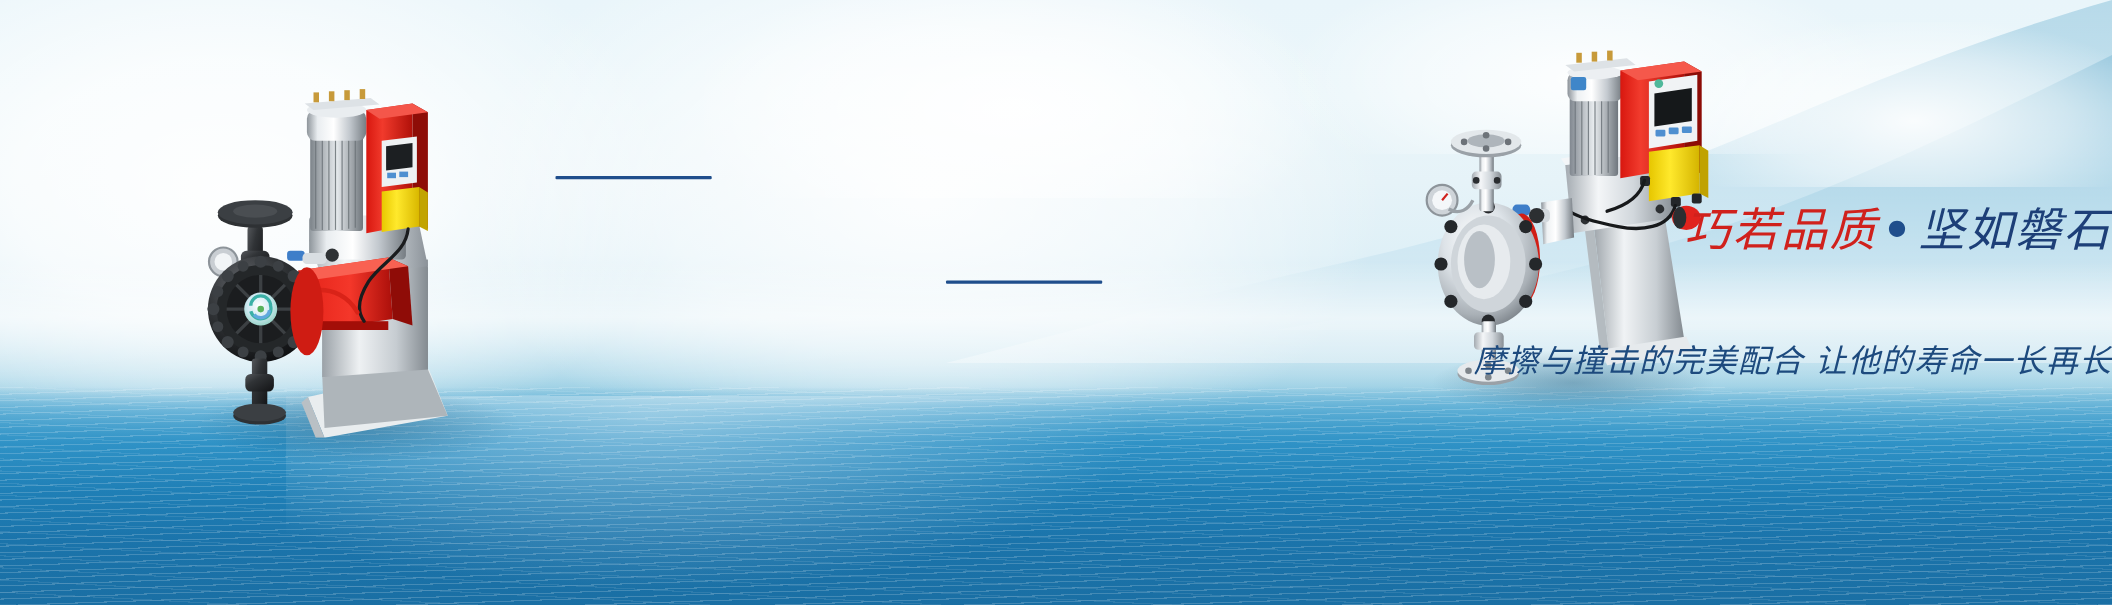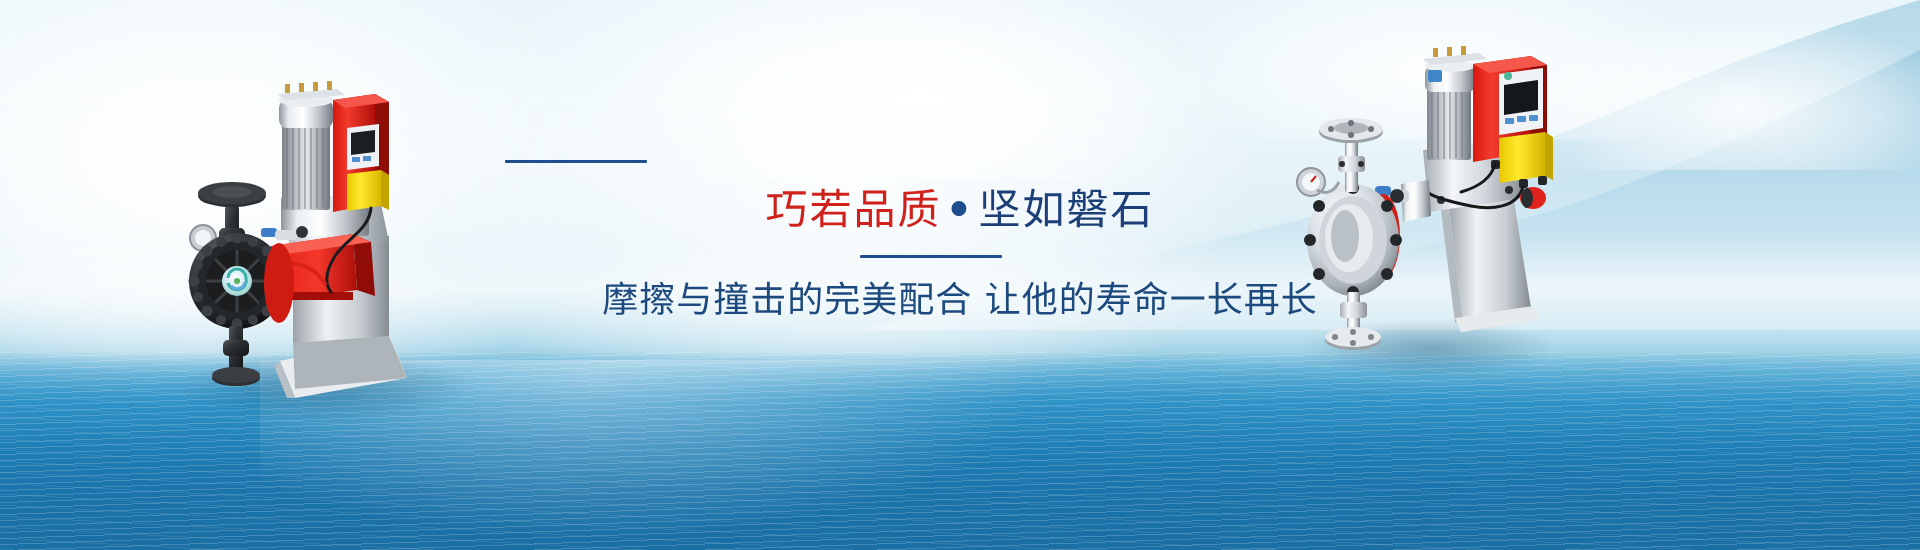--- a/index.html
+++ b/index.html
@@ -80,44 +80,45 @@
     background:radial-gradient(ellipse at 40% 10%, rgba(255,255,255,.38) 0%, rgba(255,255,255,0) 65%);
   }
   .bg-cloud{
     position:absolute;
     background:radial-gradient(ellipse at 50% 60%, rgba(255,255,255,.9) 0%, rgba(255,255,255,.45) 45%, rgba(255,255,255,0) 75%);
   }
 
   
   .copy{
     position:absolute;left:0;right:0;top:160px;
-    text-align:center;
+    text-align:right;
     z-index:30;
+    font-style:italic;
   }
   .rule{
     height:3px;background:#1f4e8c;margin:0 auto;border-radius:1px;
   }
   .rule-top{width:142px;margin-bottom:22px;margin-left:505px;}
   .rule-bot{width:142px;margin-top:20px;margin-left:860px;}
 
   .headline{
     font-size:42px;
     line-height:50px;
     letter-spacing:2px;
     font-weight:400;
     white-space:nowrap;
     font-family:"DejaVu Sans","Liberation Sans",sans-serif;
   }
   .hl-red{color:#d0211c;}
   .hl-dot{color:#1f4e8c;padding:0 4px;font-weight:700;}
   .hl-blue{color:#1d3f78;}
 
   .subline{
-    margin-top:24px;
-    font-size:36px;
+    margin-top:52px;
+    font-size:29px;
     line-height:36px;
     letter-spacing:1px;
     color:#1d4a7e;
     white-space:nowrap;
     font-family:"DejaVu Sans","Liberation Sans",sans-serif;
   }
 
   
   .pump{position:absolute;z-index:20;}
   .pump svg{display:block;}

